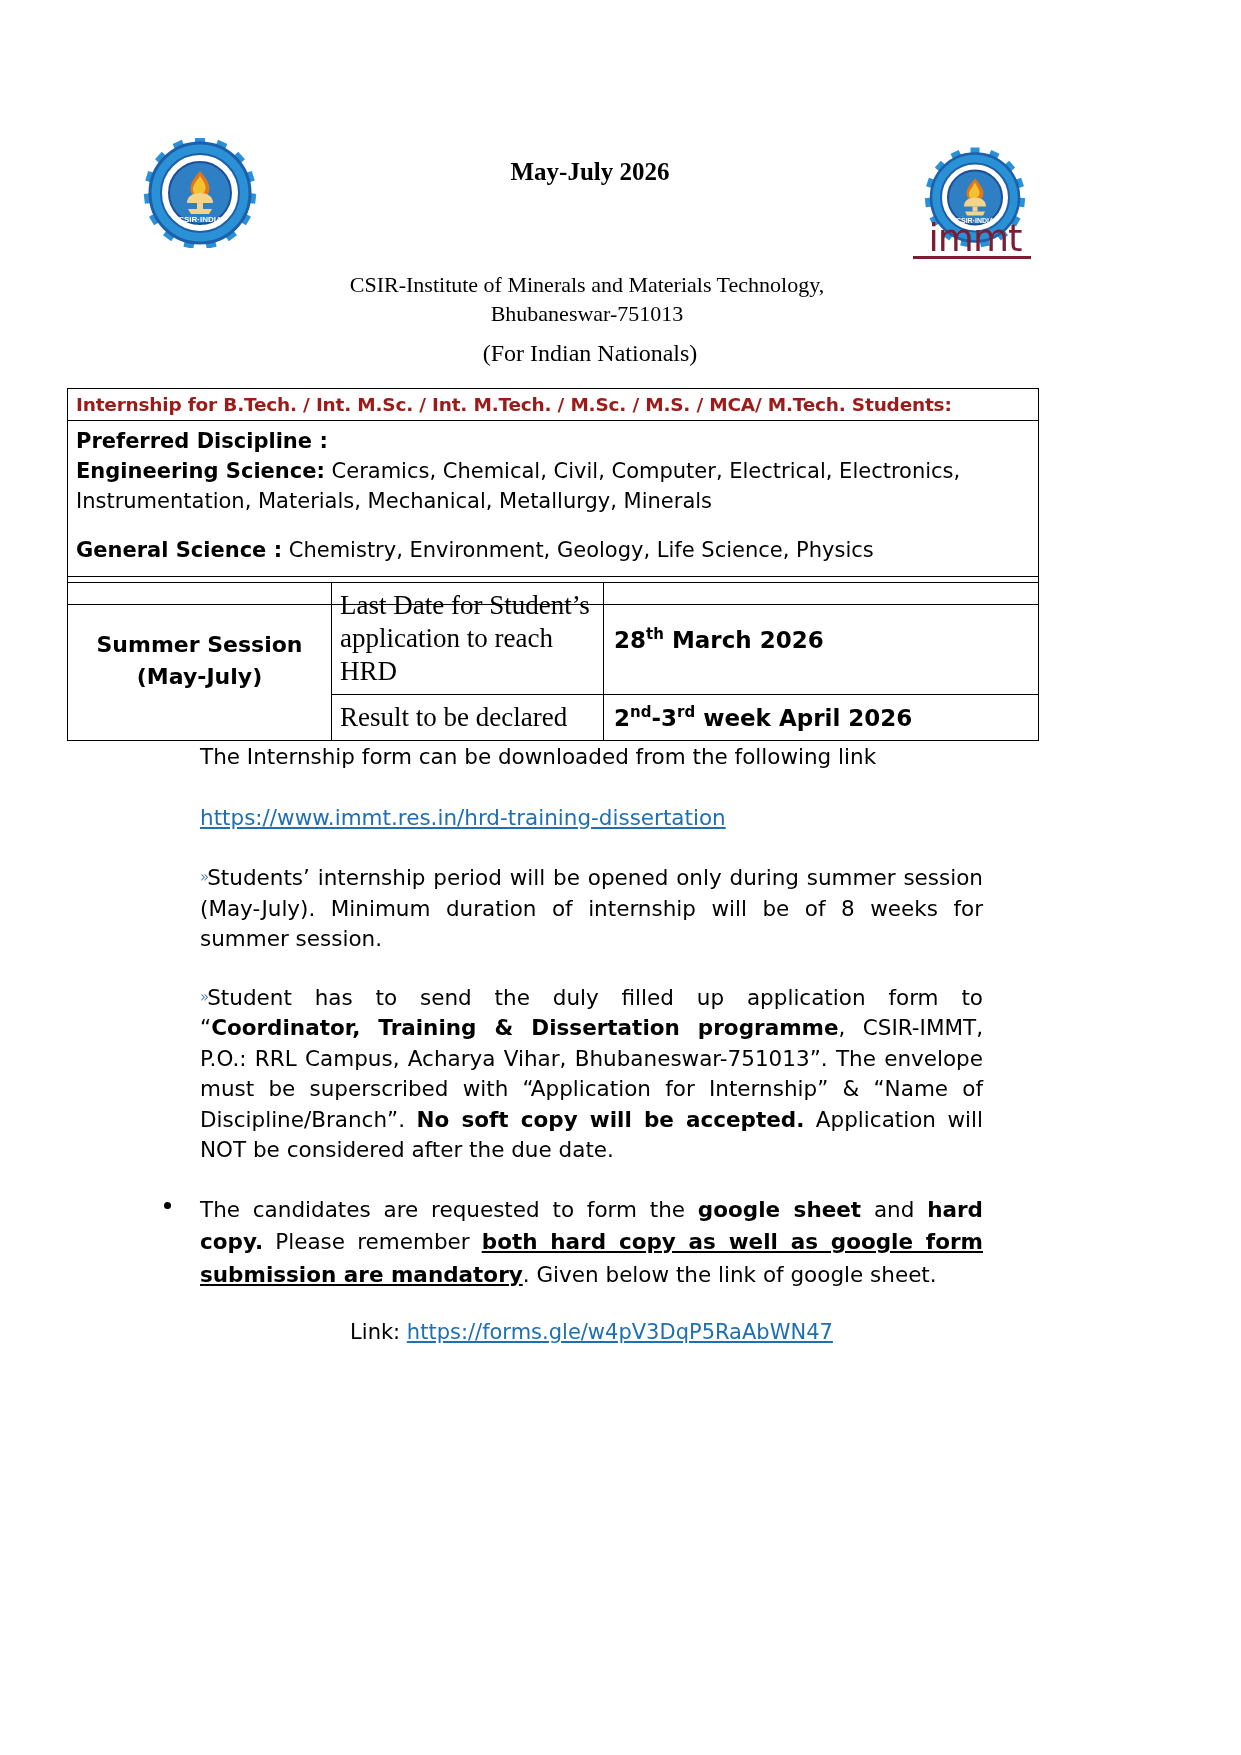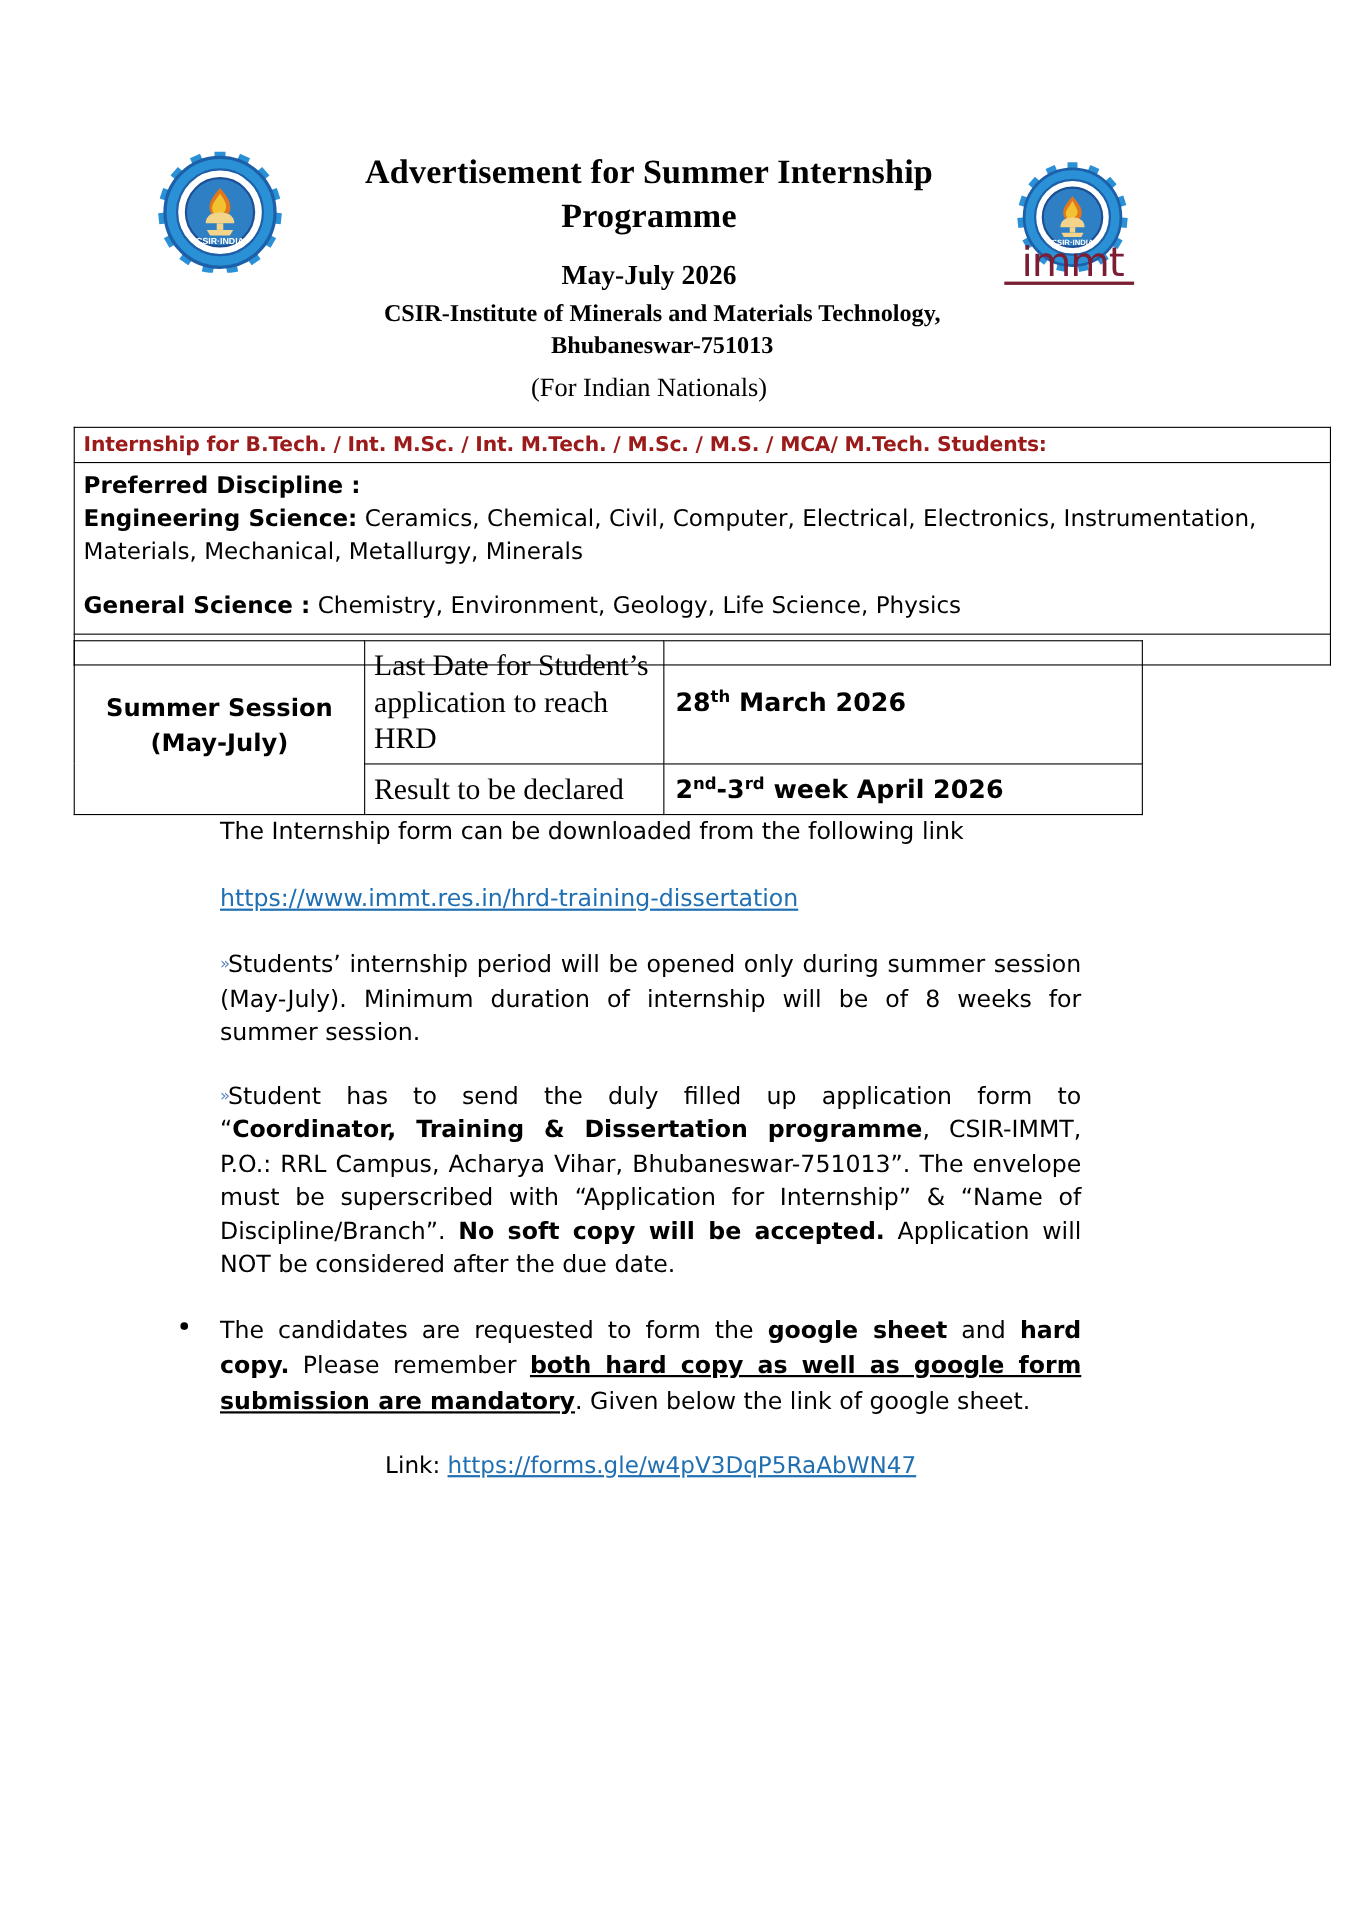--- a/index.html
+++ b/index.html
@@ -81,46 +81,46 @@
     letter-spacing: 0.2px;
   }
   .sub-date {
     margin-top: 22px;
     font-size: 25px;
     font-weight: bold;
   }
 
   .institute {
     position: absolute;
-    left: 182px;
+    left: 167px;
     top: 270px;
     width: 840px;
     text-align: center;
     font-family: "Liberation Serif", serif;
     font-size: 22px;
-    font-weight: bold;
+    font-weight: normal;
     line-height: 1.33;
   }
   .nationals {
     position: absolute;
     left: 170px;
     top: 340px;
     width: 840px;
     text-align: center;
     font-family: "Liberation Serif", serif;
     font-size: 24px;
     font-weight: normal;
   }
 
   
   .tbl-disc {
     position: absolute;
     left: 67px;
     top: 388px;
-    width: 1143px;
+    width: 972px;
     border-collapse: collapse;
     table-layout: fixed;
   }
   .tbl-disc td {
     border: 1.5px solid #000;
     padding: 4px 8px;
     vertical-align: top;
   }
   .disc-head {
     font-family: "DejaVu Sans", sans-serif;
@@ -319,24 +319,20 @@
         <path d="M-11,9 C-11,3 -6,0 0,0 C6,0 11,3 11,9 Z" fill="#f4d48a"></path>
         <rect x="-2.5" y="9" width="5" height="5" fill="#f4d48a"></rect>
         <path d="M-10,14 L10,14 L8,18 L-8,18 Z" fill="#f4d48a"></path>
         <text y="25" text-anchor="middle" font-family="'Liberation Sans', sans-serif" font-size="7" font-weight="bold" fill="#ffffff">CSIR·INDIA</text>
       </g>
     </svg>
     <div class="immt-word">immt</div>
     <div class="immt-underline"></div>
 
     <div class="title-block">
-      <div class="main-title">
-        <div>Advertisement for Summer Internship</div>
-        <div>Programme</div>
-      </div>
       <div class="sub-date">May-July 2026</div>
     </div>
   </div>
 
   <div class="institute">
     <div>CSIR-Institute of Minerals and Materials Technology,</div>
     <div>Bhubaneswar-751013</div>
   </div>
 
   <div class="nationals">(For Indian Nationals)</div>

